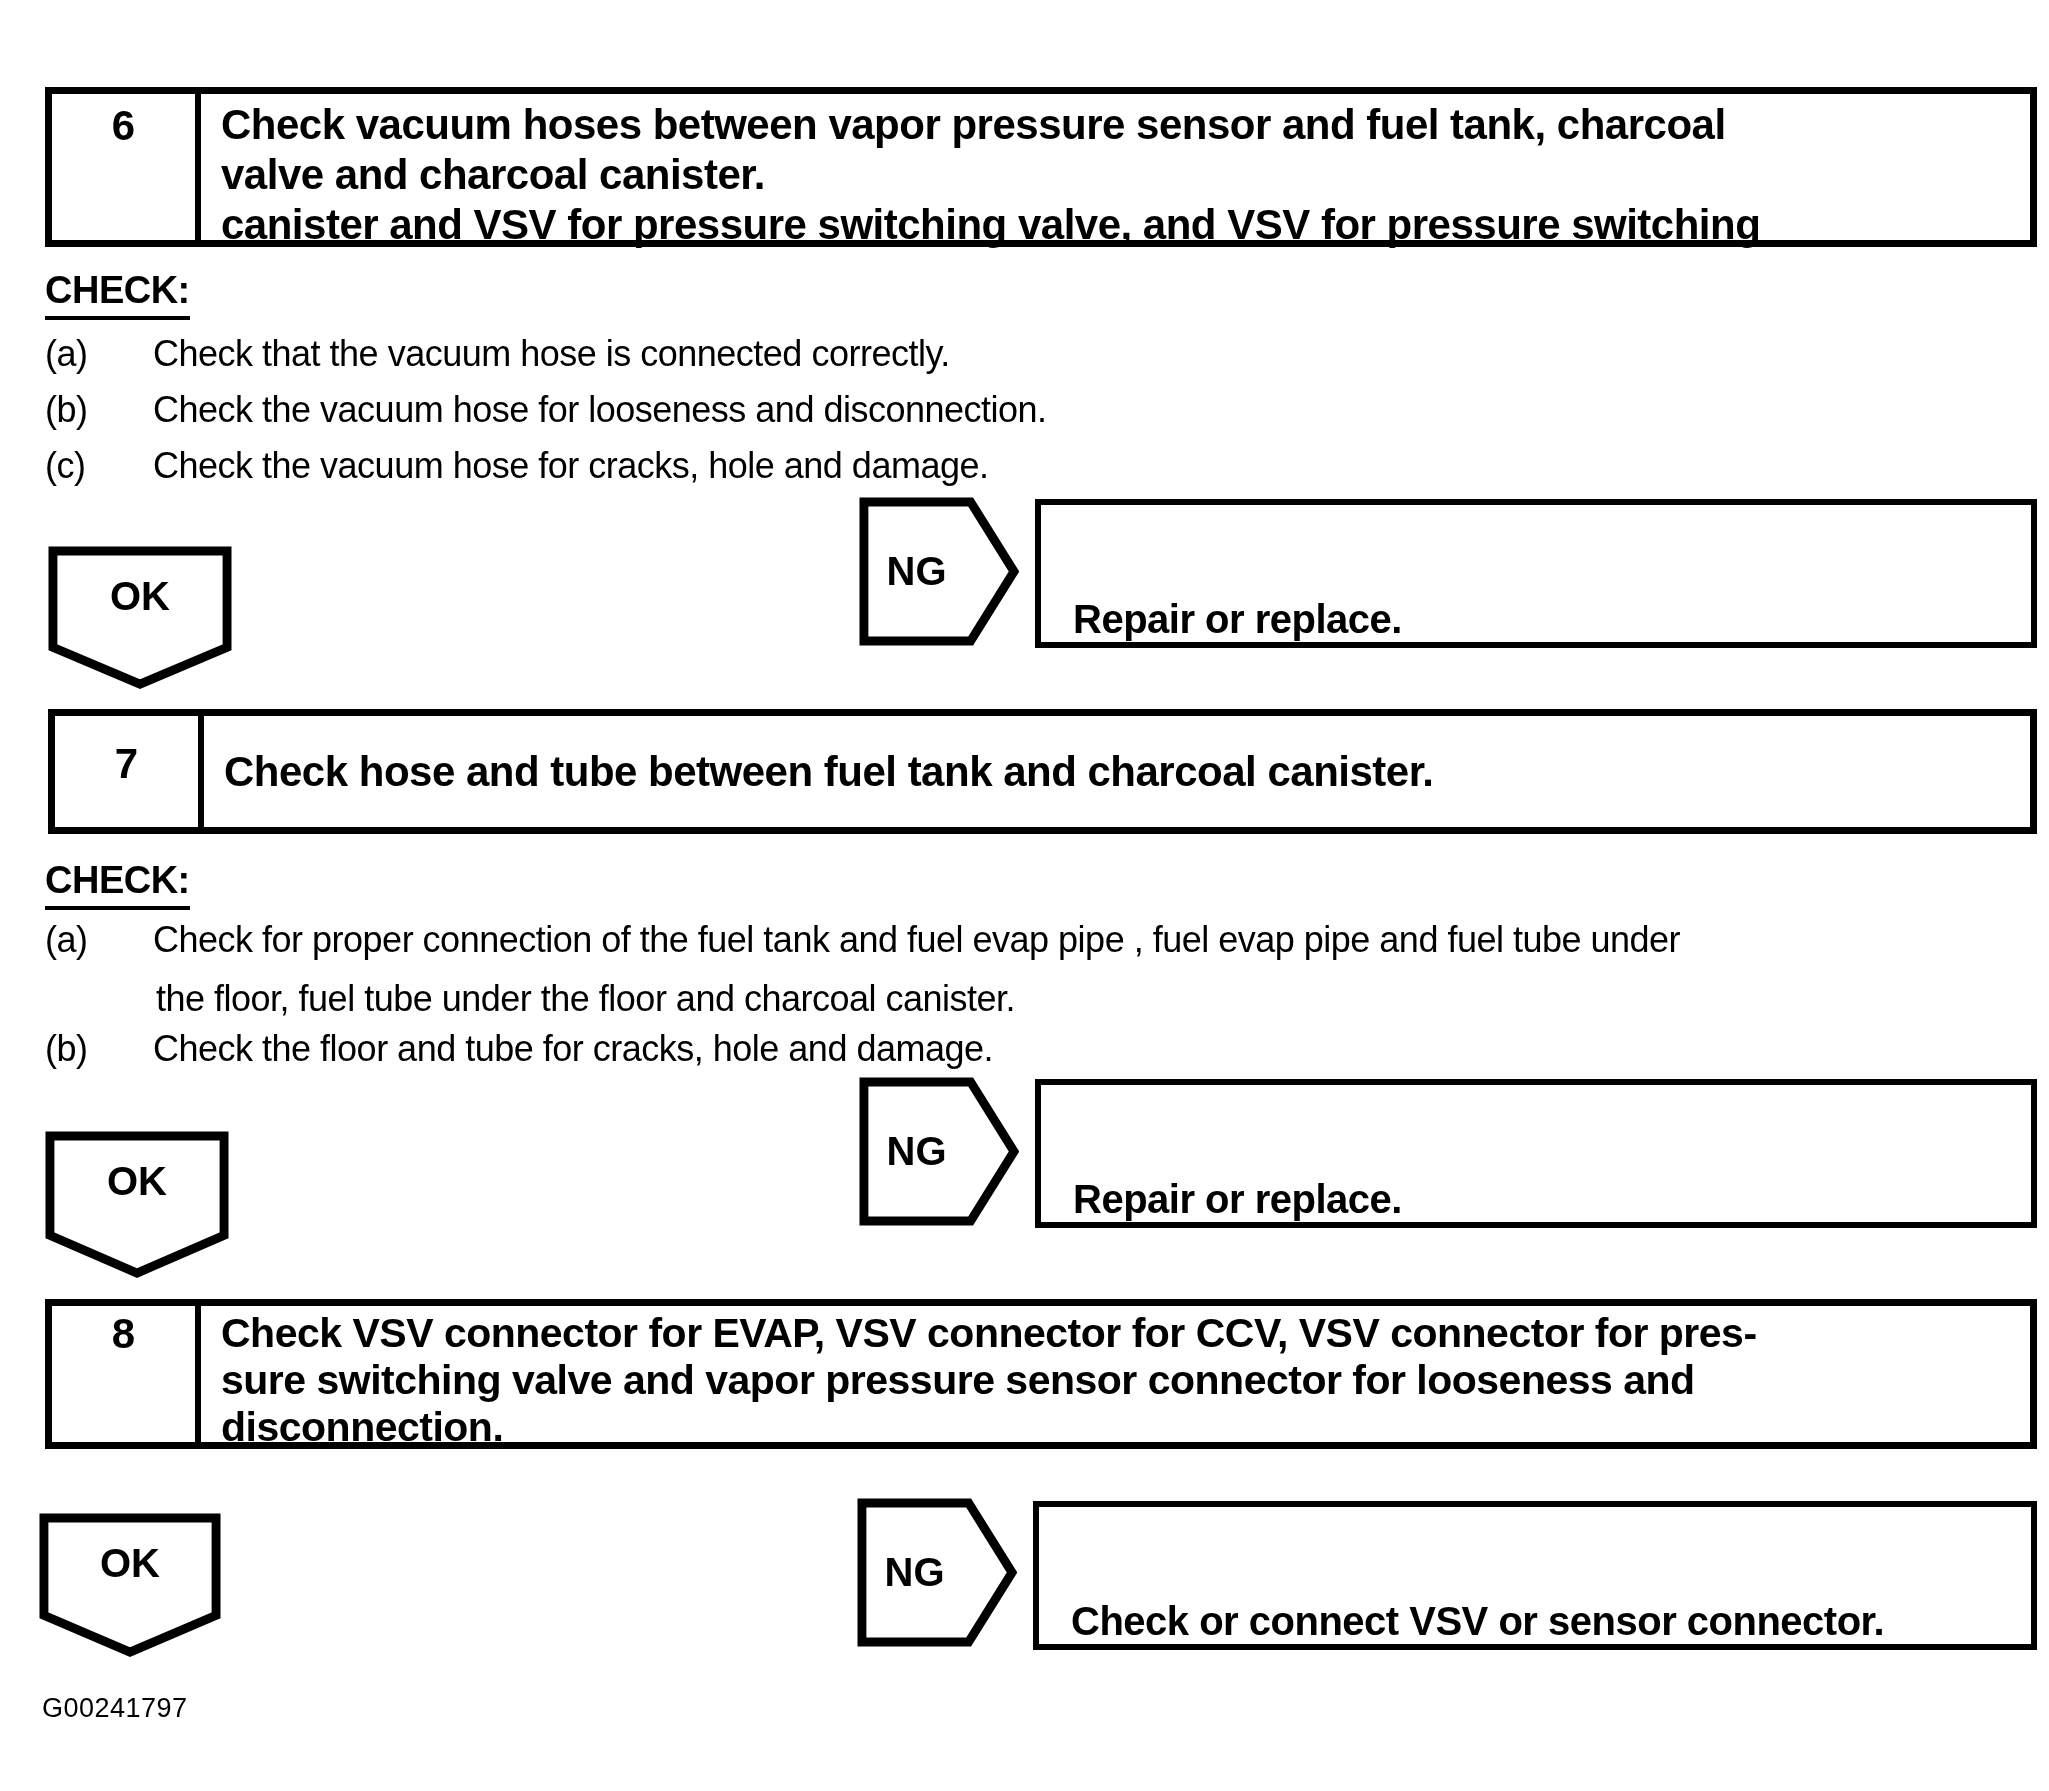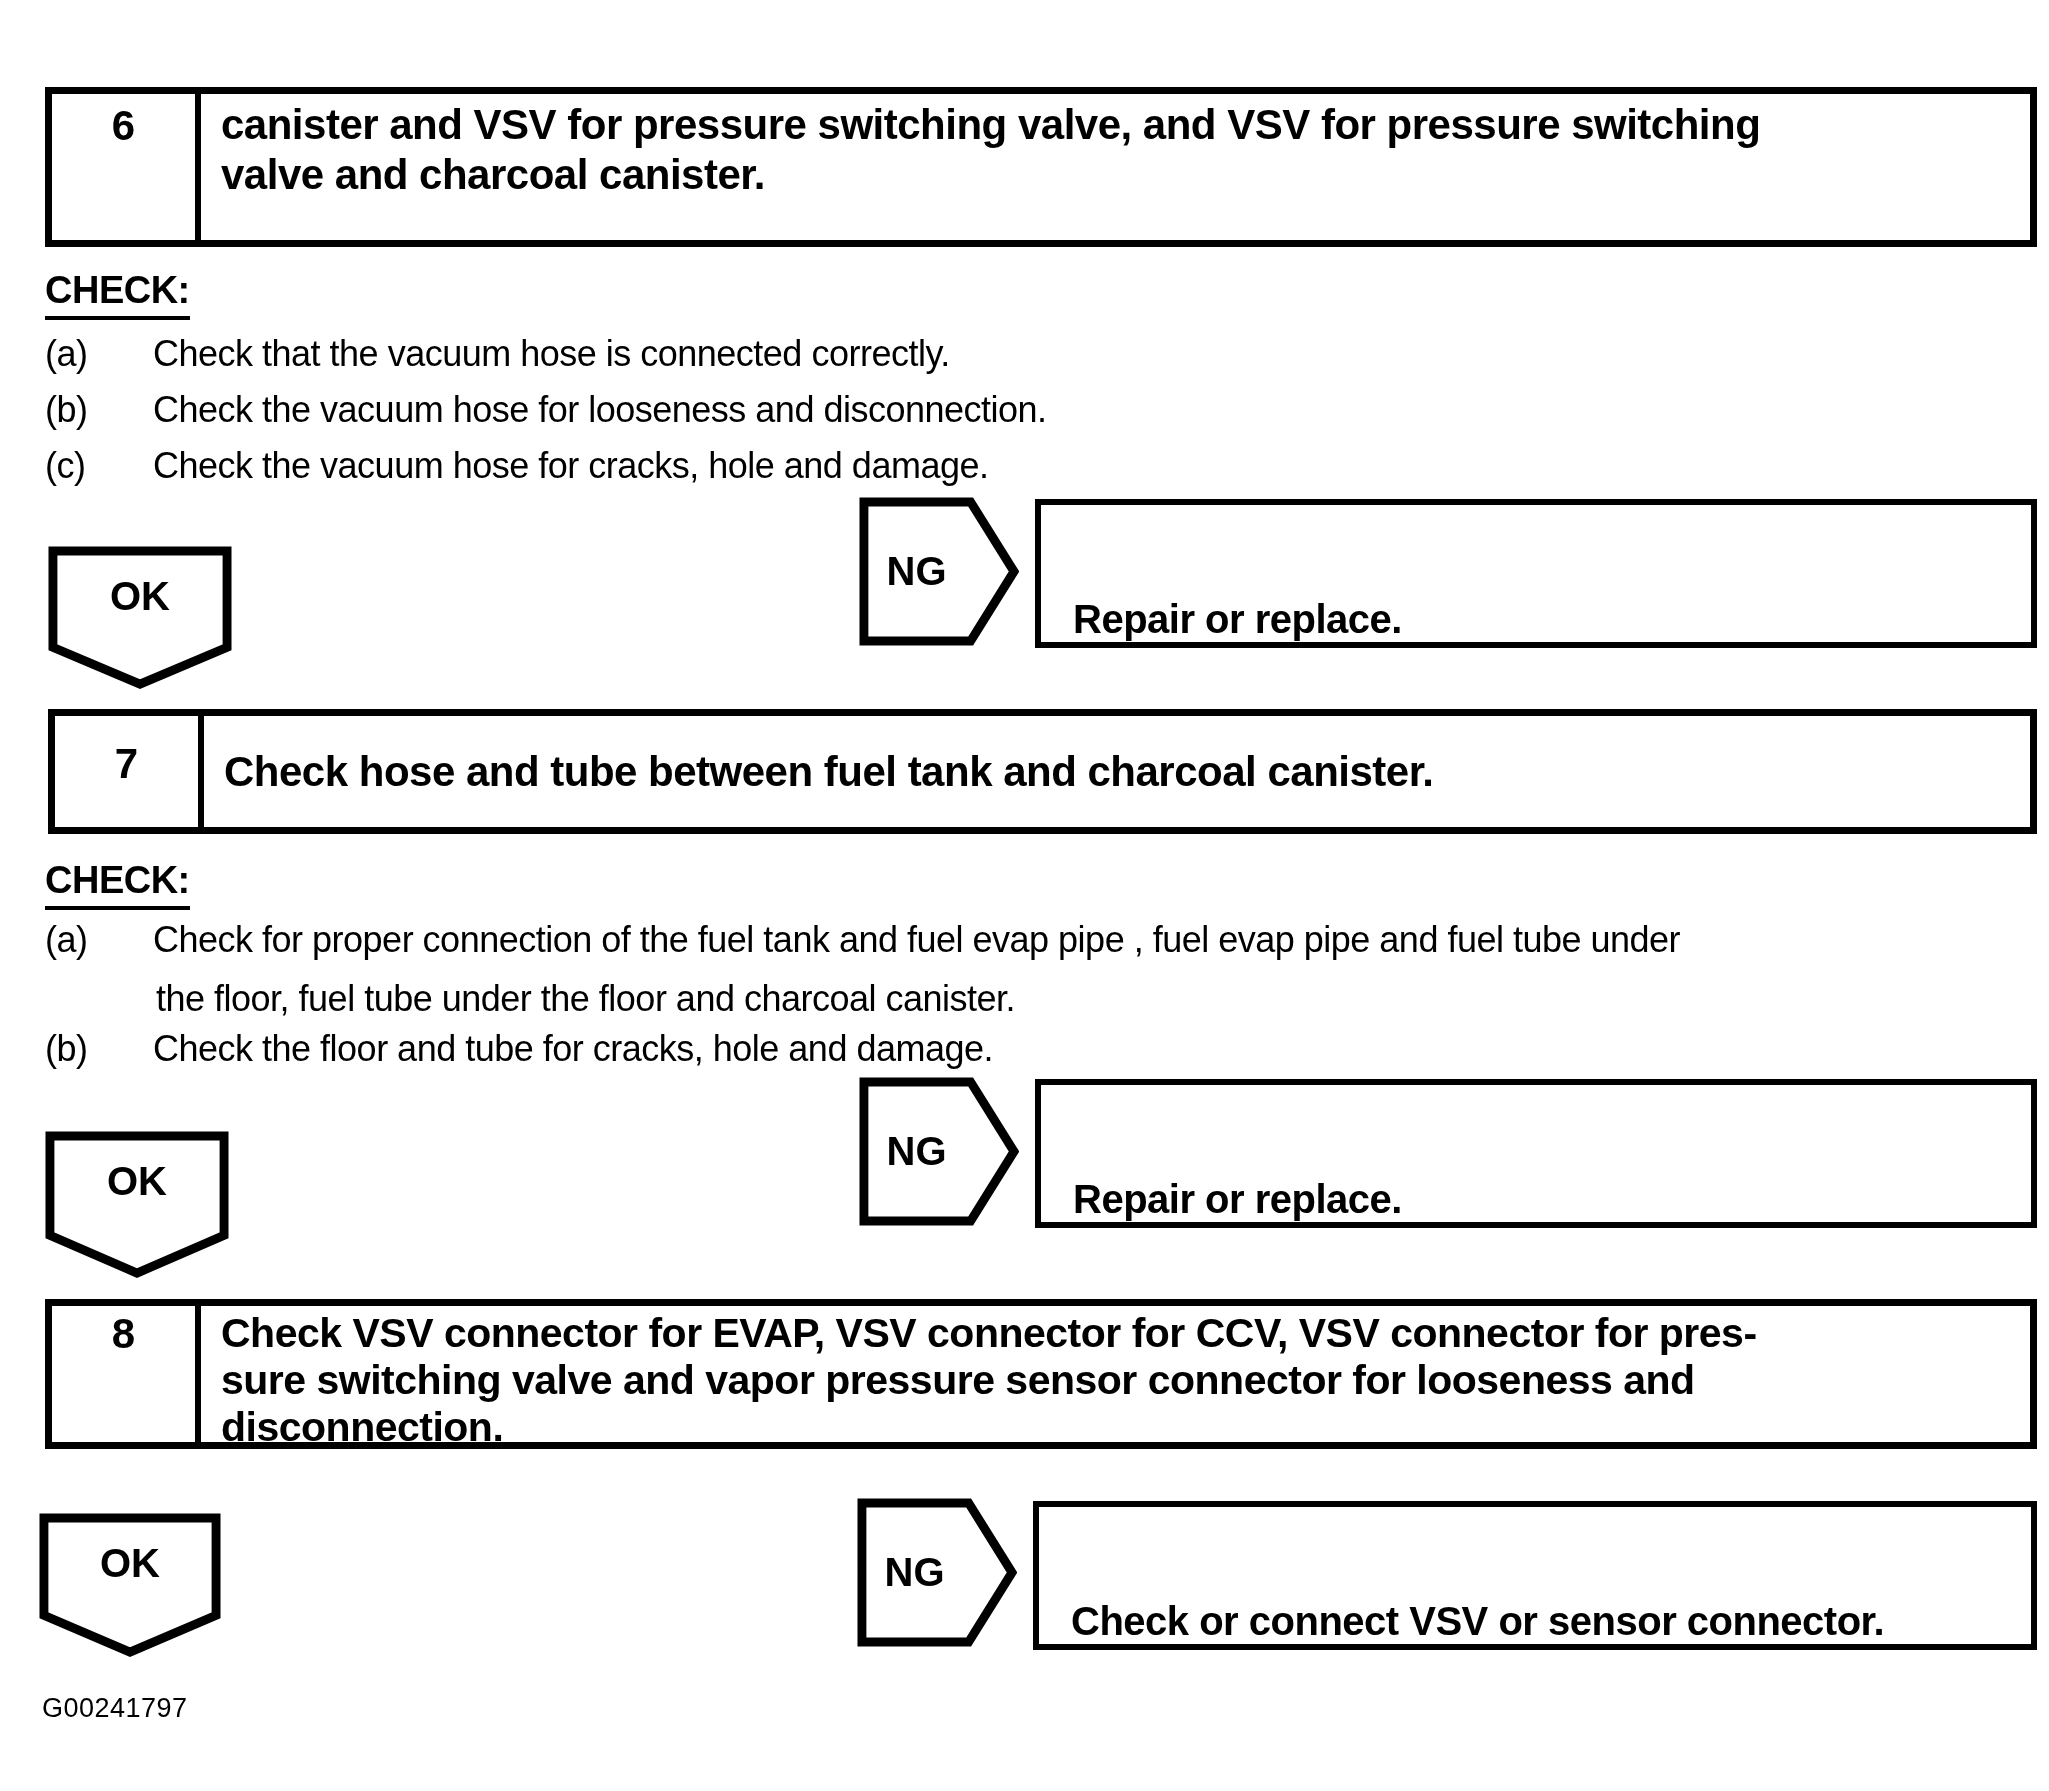--- a/index.html
+++ b/index.html
@@ -126,22 +126,23 @@
   }
 </style>
 </head>
 <body>
 
 <div class="canvas">
 
   <div class="step-bar" style="left:45px; top:87px; width:1992px; height:160px;">
     <div class="step-num">6</div>
     <div class="step-title">
+      <div>Check vacuum hoses between vapor pressure sensor and fuel tank, charcoal</div>
+      <div>valve and charcoal canister.</div>
       <div>canister and VSV for pressure switching valve, and VSV for pressure switching</div>
-      <div>valve and charcoal canister.</div>
     </div>
   </div>
 
   <div class="check-heading" style="top:269px;">CHECK:</div>
 
   <span class="item-label" style="top:333px;">(a)</span>
   <span class="item-text" style="top:333px;">Check that the vacuum hose is connected correctly.</span>
 
   <span class="item-label" style="top:389px;">(b)</span>
   <span class="item-text" style="top:389px;">Check the vacuum hose for looseness and disconnection.</span>

